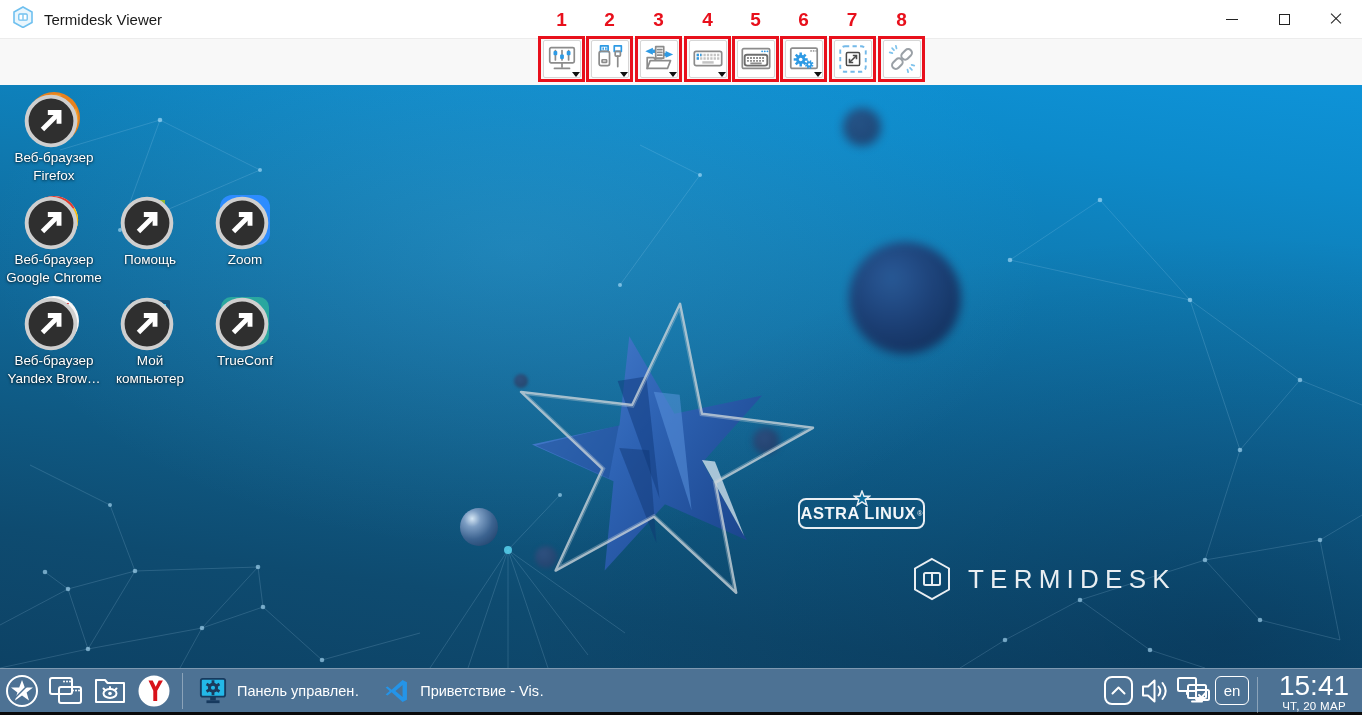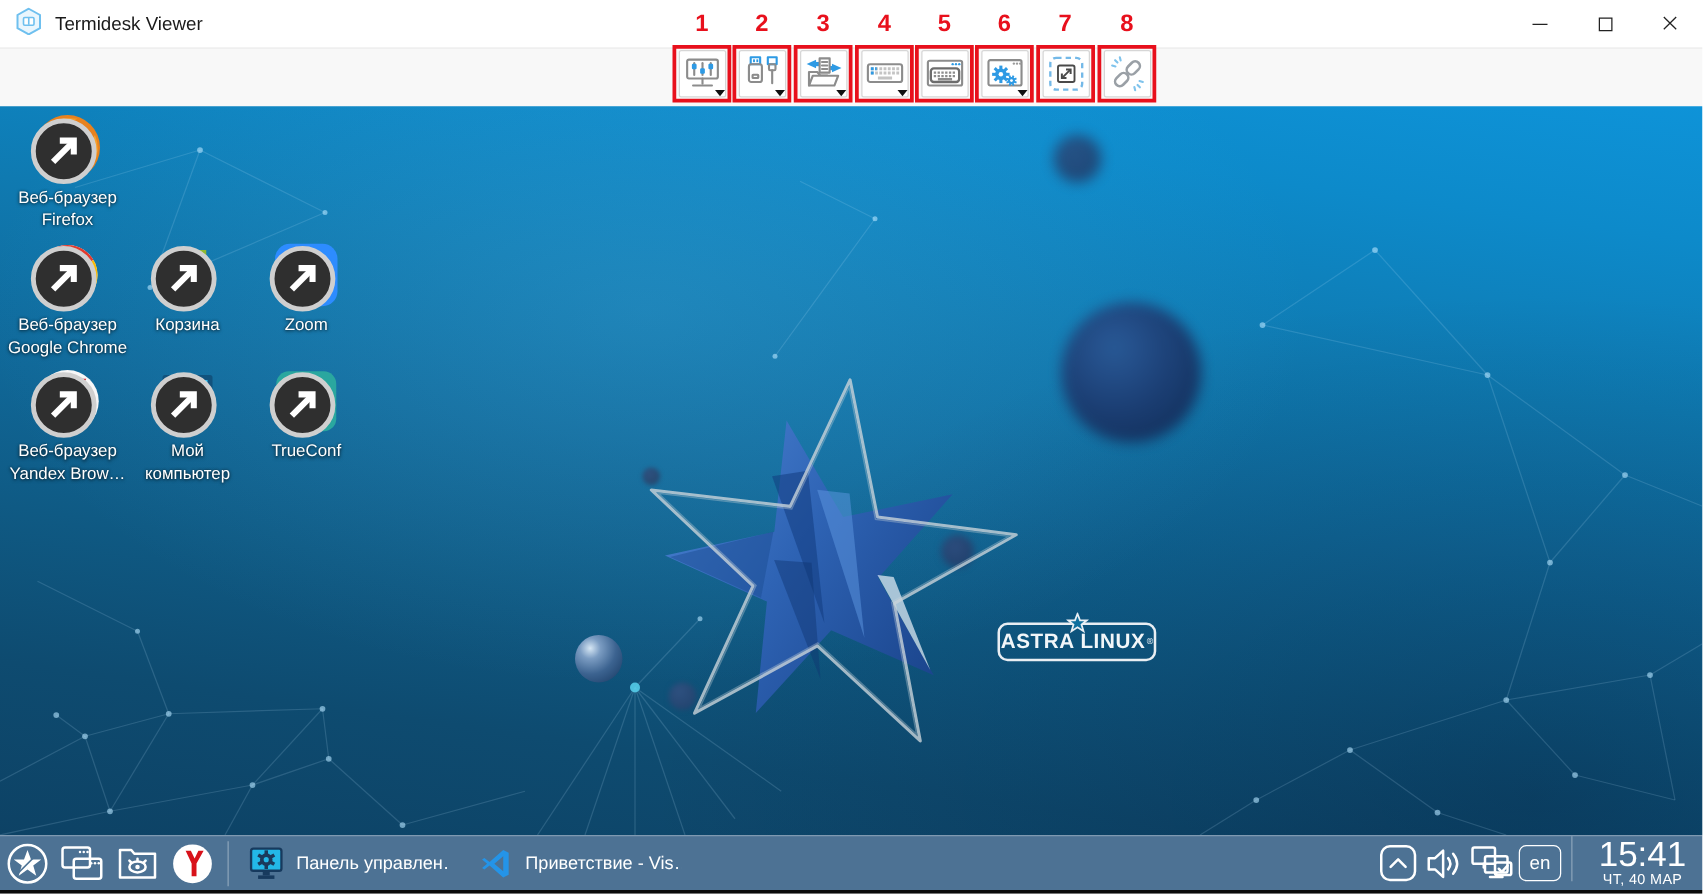--- a/index.html
+++ b/index.html
@@ -68,21 +68,21 @@
   .icon-label { margin-top:3px; font-size:13.5px; line-height:17.5px; color:#fff; white-space:pre-line;
     text-shadow:0 1px 3px rgba(0,0,0,.65), 0 0 2px rgba(0,0,0,.45); }
 
   
   .taskbar { position:relative; height:44px; background:#4d7294; border-top:1px solid rgba(255,255,255,.28);
     display:flex; align-items:center; color:#fff; }
   .tb-sep { width:1px; height:36px; background:rgba(255,255,255,.35); margin:0 6px; }
   .launch { width:44px; height:44px; display:flex; align-items:center; justify-content:center; }
   .task { display:flex; align-items:center; height:44px; padding:0 14px 0 10px; max-width:185px; }
   .task .tlabel { margin-left:10px; font-size:14.5px; white-space:nowrap; overflow:hidden; }
-  .tray { margin-left:auto; display:flex; align-items:flex-start; }
+  .tray { margin-left:auto; display:flex; align-items:flex-end; }
   .trayic { width:38px; height:44px; display:flex; align-items:center; justify-content:center; }
   .lang { width:34px; height:29px; border:1.6px solid #fff; border-radius:6px; display:flex; align-items:center; justify-content:center; font-size:15px; }
   .clock { width:84px; text-align:center; line-height:1.05; margin:0 6px 0 8px; }
   .clock .t { font-size:28px; } .clock .d { font-size:11.5px; letter-spacing:.3px; }
   .bottom-edge { height:3px; background:#0a0a0a; }
   .wh { stroke:#fff; stroke-width:2; fill:none; stroke-linecap:round; stroke-linejoin:round; }
 </style>
 </head>
 <body>
 
@@ -418,20 +418,28 @@
     </div>
 
     <div class="astra-badge">
       <svg class="astra-star" width="18" height="17" viewBox="0 0 18 17">
         <path d="M9,1 L11,6.2 L16.6,6.2 L12.2,9.6 L13.8,15 L9,11.8 L4.2,15 L5.8,9.6 L1.4,6.2 L7,6.2 Z" fill="#0f6f9e" stroke="#e9eef3" stroke-width="1.4"></path>
       </svg>
       <span class="bt">ASTRA LINUX</span>
         <span class="reg">®</span>
     </div>
 
+    <div class="termi-logo">
+      <svg width="40" height="44" viewBox="0 0 40 44">
+        <polygon points="20,2 37,11.5 37,32.5 20,42 3,32.5 3,11.5" fill="none" stroke="#e9eef2" stroke-width="2"></polygon>
+        <rect x="12" y="16" width="16" height="12" rx="1.5" fill="none" stroke="#e9eef2" stroke-width="2"></rect>
+        <line x1="20" y1="16.5" x2="20" y2="27.5" stroke="#e9eef2" stroke-width="2"></line>
+      </svg>
+      <span class="lt">TERMIDESK</span>
+    </div>
 
     <div class="dicon" style="left:6px;top:5px">
       <div class="art">
         <svg viewBox="0 0 56 56">
           <circle cx="28" cy="28" r="26" fill="#e8821e"></circle>
           <circle cx="29" cy="30" r="16" fill="#3f74c8"></circle>
           <path d="M13,30 A16,16 0 0 1 45,30" fill="none" stroke="#26538f" stroke-width="3"></path>
           <line x1="29" y1="14" x2="29" y2="46" stroke="#26538f" stroke-width="3"></line>
           <path d="M15,18 Q14,34 29,40 Q44,34 43,18" fill="none" stroke="#26538f" stroke-width="3"></path>
           <path d="M4,22 Q12,2 36,5 Q22,10 17,19 Q10,25 4,22 Z" fill="#f5a12d"></path>
@@ -486,21 +494,21 @@
               <circle cx="28" cy="35" r="1.9"></circle>
               <circle cx="33" cy="35" r="1.9"></circle>
           </g>
         </svg>
         <svg class="badge" width="23" height="23" viewBox="0 0 23 23">
           <circle cx="11.5" cy="11.5" r="10" fill="#2f2f2f" stroke="#cfcfcf" stroke-width="1.6"></circle>
           <line x1="8" y1="15" x2="14.5" y2="8.5" stroke="#fff" stroke-width="2"></line>
           <polyline points="10.2,8 14.8,8 14.8,12.6" fill="none" stroke="#fff" stroke-width="2"></polyline>
         </svg>
       </div>
-      <div class="icon-label">Корзина</div>
+      <div class="icon-label">Помощь</div>
     </div>
 
     <div class="dicon" style="left:197px;top:107px">
       <div class="art">
         <svg viewBox="0 0 56 56">
           <rect x="3" y="3" width="50" height="50" rx="12" fill="#2d8cff"></rect>
           <rect x="11" y="19" width="23" height="17" rx="5" fill="#fff"></rect>
           <path d="M34,25 L44,19.5 V36.5 L34,31 Z" fill="#fff"></path>
         </svg>
         <svg class="badge" width="23" height="23" viewBox="0 0 23 23">
@@ -660,19 +668,19 @@
         </svg>
       </div>
       <div class="trayic">
         <div class="lang">
             <span>en</span>
           </div>
       </div>
       <div class="tb-sep"></div>
       <div class="clock">
         <div class="t">15:41</div>
-        <div class="d">ЧТ, 40 МАР</div>
+        <div class="d">ЧТ, 20 МАР</div>
       </div>
     </div>
   </div>
   <div class="bottom-edge"></div>
 
 </div>
 
 </body></html>

